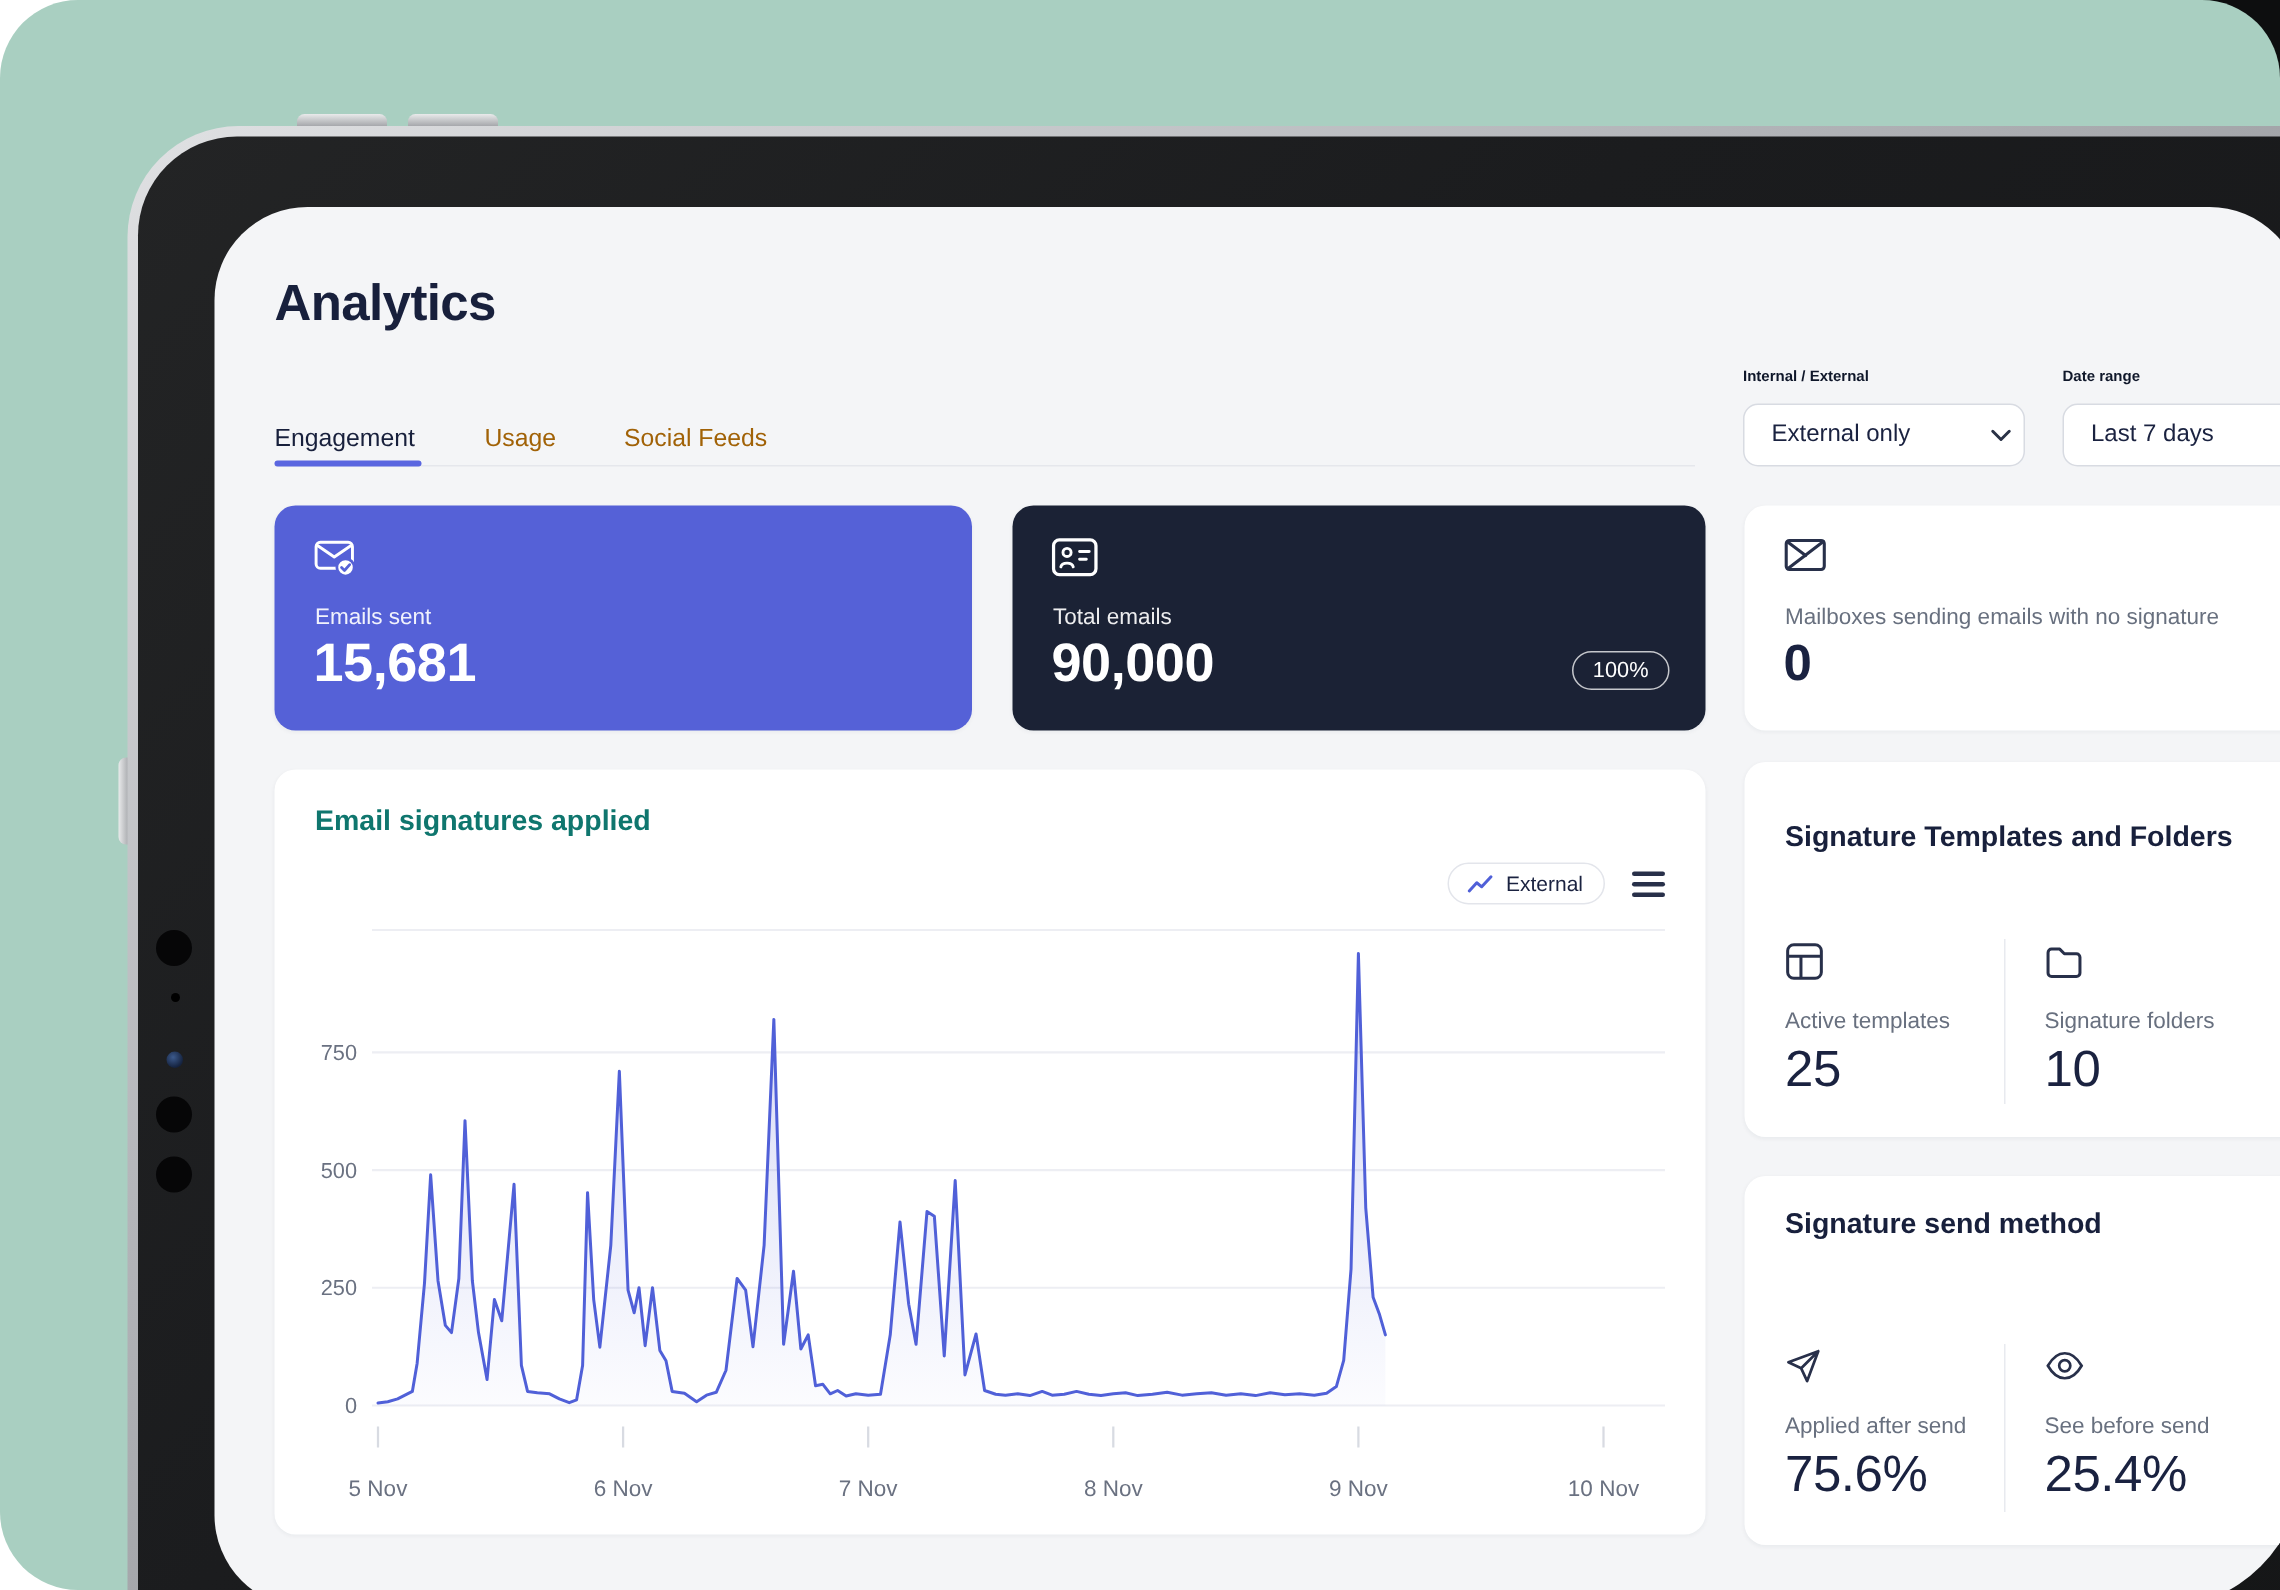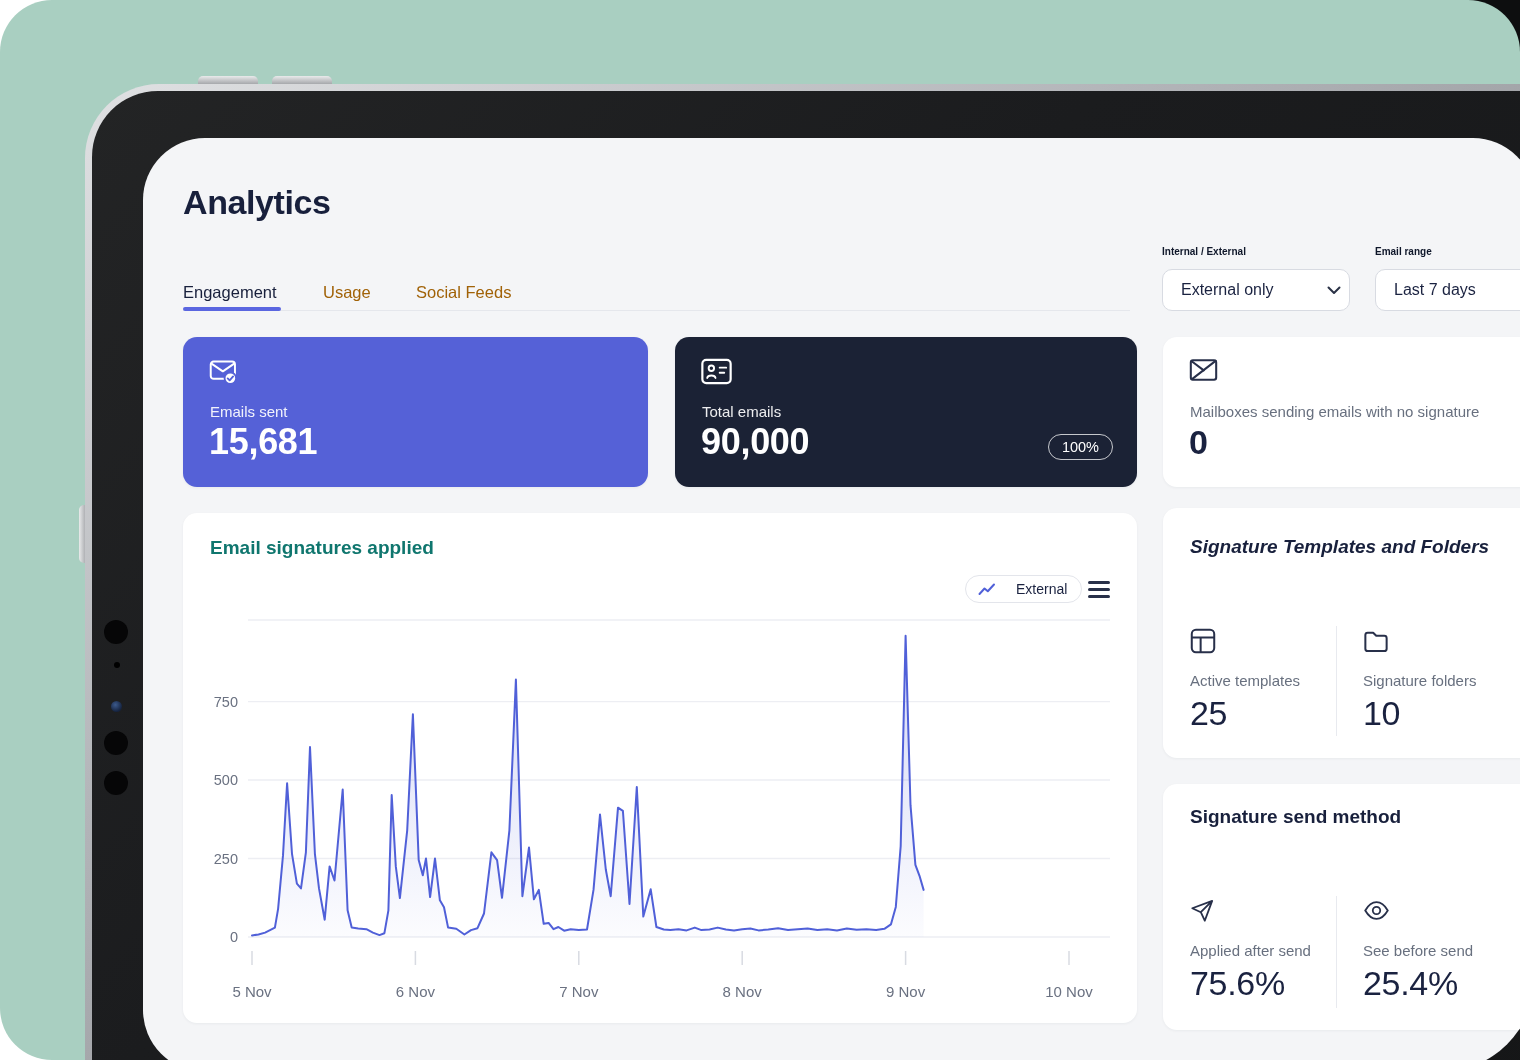--- a/index.html
+++ b/index.html
@@ -55,21 +55,21 @@
   .card-blue .stat-label, .card-dark .stat-label { color:rgba(255,255,255,0.92); }
   .card-blue .stat-value, .card-dark .stat-value { color:#ffffff; }
   .card-nosig .stat-label { color:#68707f; }
   .card-nosig .stat-value { top:86px; font-size:34px; color:#1a2240; }
   .badge { position:absolute; right:24px; bottom:27px; border:1.4px solid rgba(255,255,255,0.75);
     border-radius:999px; padding:4px 13px; font-size:14.5px; color:#fff; }
 
   
   .card-chart { left:40px; top:375px; width:954px; height:510px; }
   .chart-title { position:absolute; left:27px; top:24px; font-size:19px; font-weight:600; color:#0f766e; }
-  .legend-pill { position:absolute; left:782px; top:62px; height:28px; display:flex; align-items:center; gap:20px;
+  .legend-pill { position:absolute; left:782px; top:62px; height:28px; display:flex; align-items:center; gap:8px;
     padding:0 14px 0 12px; border:1.3px solid #e3e5eb; border-radius:999px; background:#fff; cursor:pointer; }
   .legend-pill span { font-size:14px; color:#1a2240; }
   .hamburger { position:absolute; left:905px; top:68px; width:22px; height:17px; display:flex;
     flex-direction:column; justify-content:space-between; cursor:pointer; }
   .hamburger i { display:block; height:2.6px; border-radius:2px; background:#283049; }
   .chart-wrap { position:absolute; left:27px; top:100px; width:900px; height:400px; }
 
   
   .card-templates { left:1020px; top:370px; width:380px; height:250px; }
   .card-send { left:1020px; top:646px; width:380px; height:246px; }
@@ -109,21 +109,21 @@
     <div class="tab-divider"></div>
     <div class="tab-underline"></div>
 
     <div class="filter-label" style="left:1019px;">Internal / External</div>
     <div class="select" style="left:1019px; width:188px;">
       <div class="val">External only</div>
       <svg width="14" height="9" viewBox="0 0 14 9">
           <path d="M1.5 1.5 L7 7 L12.5 1.5" fill="none" stroke="#2a3246" stroke-width="2" stroke-linecap="round" stroke-linejoin="round"></path>
         </svg>
     </div>
-    <div class="filter-label" style="left:1232px;">Email range</div>
+    <div class="filter-label" style="left:1232px;">Date range</div>
     <div class="select" style="left:1232px; width:302px;">
       <div class="val">Last 7 days</div>
 
     </div>
 
     <div class="card card-blue">
       <svg class="stat-icon" width="30" height="29" viewBox="0 0 26 25">
         <rect x="1.5" y="3" width="21" height="15" rx="2.5" fill="none" stroke="#fff" stroke-width="1.7"></rect>
         <path d="M2.5 5 L12 11.5 L21.5 5" fill="none" stroke="#fff" stroke-width="1.7" stroke-linecap="round" stroke-linejoin="round"></path>
         <circle cx="18.5" cy="17.5" r="5" fill="#fff" stroke="#5561d7" stroke-width="1.6"></circle>
@@ -197,21 +197,21 @@
             <text x="695.6" y="384" text-anchor="middle" fill="#6a7181" font-size="15" font-family="Liberation Sans, DejaVu Sans, sans-serif">9 Nov</text>
             <line x1="859" y1="338" x2="859" y2="352" stroke="#d8dbe2" stroke-width="1.5"></line>
             <text x="859" y="384" text-anchor="middle" fill="#6a7181" font-size="15" font-family="Liberation Sans, DejaVu Sans, sans-serif">10 Nov</text>
             <path d="M42.0 322.4 L48.5 321.5 L55.1 319.6 L60.0 317.1 L64.9 314.6 L68.1 295.8 L73.0 242.4 L77.1 170.2 L82.0 240.8 L86.9 270.6 L91.0 275.4 L95.9 239.3 L100.0 134.1 L104.9 240.8 L109.0 275.4 L114.7 306.7 L119.6 253.4 L124.5 267.5 L132.7 176.5 L137.6 297.3 L141.7 314.6 L148.2 315.5 L156.4 316.2 L162.9 319.6 L169.5 322.1 L174.4 320.2 L178.4 297.3 L181.7 182.1 L185.8 253.4 L189.9 285.1 L197.2 217.3 L202.9 101.2 L208.7 247.1 L212.8 262.2 L216.0 245.5 L220.1 284.1 L225.0 245.5 L229.9 287.3 L234.0 294.2 L238.1 314.6 L246.3 315.8 L254.4 321.5 L261.0 317.1 L267.5 315.2 L274.0 300.5 L281.4 239.3 L287.1 247.1 L292.0 284.8 L299.4 217.3 L305.9 66.6 L312.4 283.2 L319.0 234.5 L323.9 286.3 L328.8 276.9 L333.7 310.8 L338.6 309.9 L343.5 316.2 L348.4 314.0 L354.1 317.7 L360.6 316.2 L368.8 317.1 L377.0 316.5 L383.5 276.9 L390.0 201.6 L395.8 256.5 L400.7 283.2 L408.0 194.7 L412.9 197.8 L419.5 291.0 L426.8 174.0 L433.3 303.6 L440.7 276.3 L446.4 314.0 L453.8 316.5 L460.3 317.1 L468.5 316.2 L476.6 317.4 L484.8 314.6 L491.4 317.1 L499.5 316.5 L507.7 314.6 L515.9 316.5 L524.0 317.4 L532.2 316.2 L540.4 315.5 L548.5 317.4 L558.3 316.5 L568.1 315.2 L578.0 317.1 L587.8 316.2 L597.6 315.5 L607.4 317.1 L617.2 316.2 L627.0 317.4 L636.8 315.5 L646.6 316.8 L656.4 316.2 L666.2 317.1 L674.4 315.8 L680.9 311.4 L685.8 293.9 L690.7 233.0 L695.6 22.7 L700.5 192.2 L705.4 251.8 L709.5 262.8 L713.6 276.9 L713.6 324 L42.0 324 Z" fill="url(#areaGrad)" stroke="none"></path>
             <path d="M42.0 322.4 L48.5 321.5 L55.1 319.6 L60.0 317.1 L64.9 314.6 L68.1 295.8 L73.0 242.4 L77.1 170.2 L82.0 240.8 L86.9 270.6 L91.0 275.4 L95.9 239.3 L100.0 134.1 L104.9 240.8 L109.0 275.4 L114.7 306.7 L119.6 253.4 L124.5 267.5 L132.7 176.5 L137.6 297.3 L141.7 314.6 L148.2 315.5 L156.4 316.2 L162.9 319.6 L169.5 322.1 L174.4 320.2 L178.4 297.3 L181.7 182.1 L185.8 253.4 L189.9 285.1 L197.2 217.3 L202.9 101.2 L208.7 247.1 L212.8 262.2 L216.0 245.5 L220.1 284.1 L225.0 245.5 L229.9 287.3 L234.0 294.2 L238.1 314.6 L246.3 315.8 L254.4 321.5 L261.0 317.1 L267.5 315.2 L274.0 300.5 L281.4 239.3 L287.1 247.1 L292.0 284.8 L299.4 217.3 L305.9 66.6 L312.4 283.2 L319.0 234.5 L323.9 286.3 L328.8 276.9 L333.7 310.8 L338.6 309.9 L343.5 316.2 L348.4 314.0 L354.1 317.7 L360.6 316.2 L368.8 317.1 L377.0 316.5 L383.5 276.9 L390.0 201.6 L395.8 256.5 L400.7 283.2 L408.0 194.7 L412.9 197.8 L419.5 291.0 L426.8 174.0 L433.3 303.6 L440.7 276.3 L446.4 314.0 L453.8 316.5 L460.3 317.1 L468.5 316.2 L476.6 317.4 L484.8 314.6 L491.4 317.1 L499.5 316.5 L507.7 314.6 L515.9 316.5 L524.0 317.4 L532.2 316.2 L540.4 315.5 L548.5 317.4 L558.3 316.5 L568.1 315.2 L578.0 317.1 L587.8 316.2 L597.6 315.5 L607.4 317.1 L617.2 316.2 L627.0 317.4 L636.8 315.5 L646.6 316.8 L656.4 316.2 L666.2 317.1 L674.4 315.8 L680.9 311.4 L685.8 293.9 L690.7 233.0 L695.6 22.7 L700.5 192.2 L705.4 251.8 L709.5 262.8 L713.6 276.9 " fill="none" stroke="#5060d8" stroke-width="2" stroke-linejoin="round" stroke-linecap="round"></path>
           </svg>
       </div>
     </div>
 
     <div class="card card-templates">
-      <div class="side-title" style="top:28px;font-style:italic;">Signature Templates and Folders</div>
+      <div class="side-title" style="top:40px;">Signature Templates and Folders</div>
       <div class="mini-col" style="left:27px; top:120px;">
         <svg class="mini-icon" width="26" height="26" viewBox="0 0 22 22">
           <rect x="1.5" y="1.5" width="19" height="19" rx="3.5" fill="none" stroke="#28304a" stroke-width="1.7"></rect>
           <path d="M1.5 8 H20.5 M9 8 V20.5" fill="none" stroke="#28304a" stroke-width="1.7"></path>
         </svg>
         <div class="mini-label">Active templates</div>
         <div class="mini-value">25</div>
       </div>
       <div class="v-divider" style="left:173px; top:118px; height:110px;"></div>
       <div class="mini-col" style="left:200px; top:120px;">

